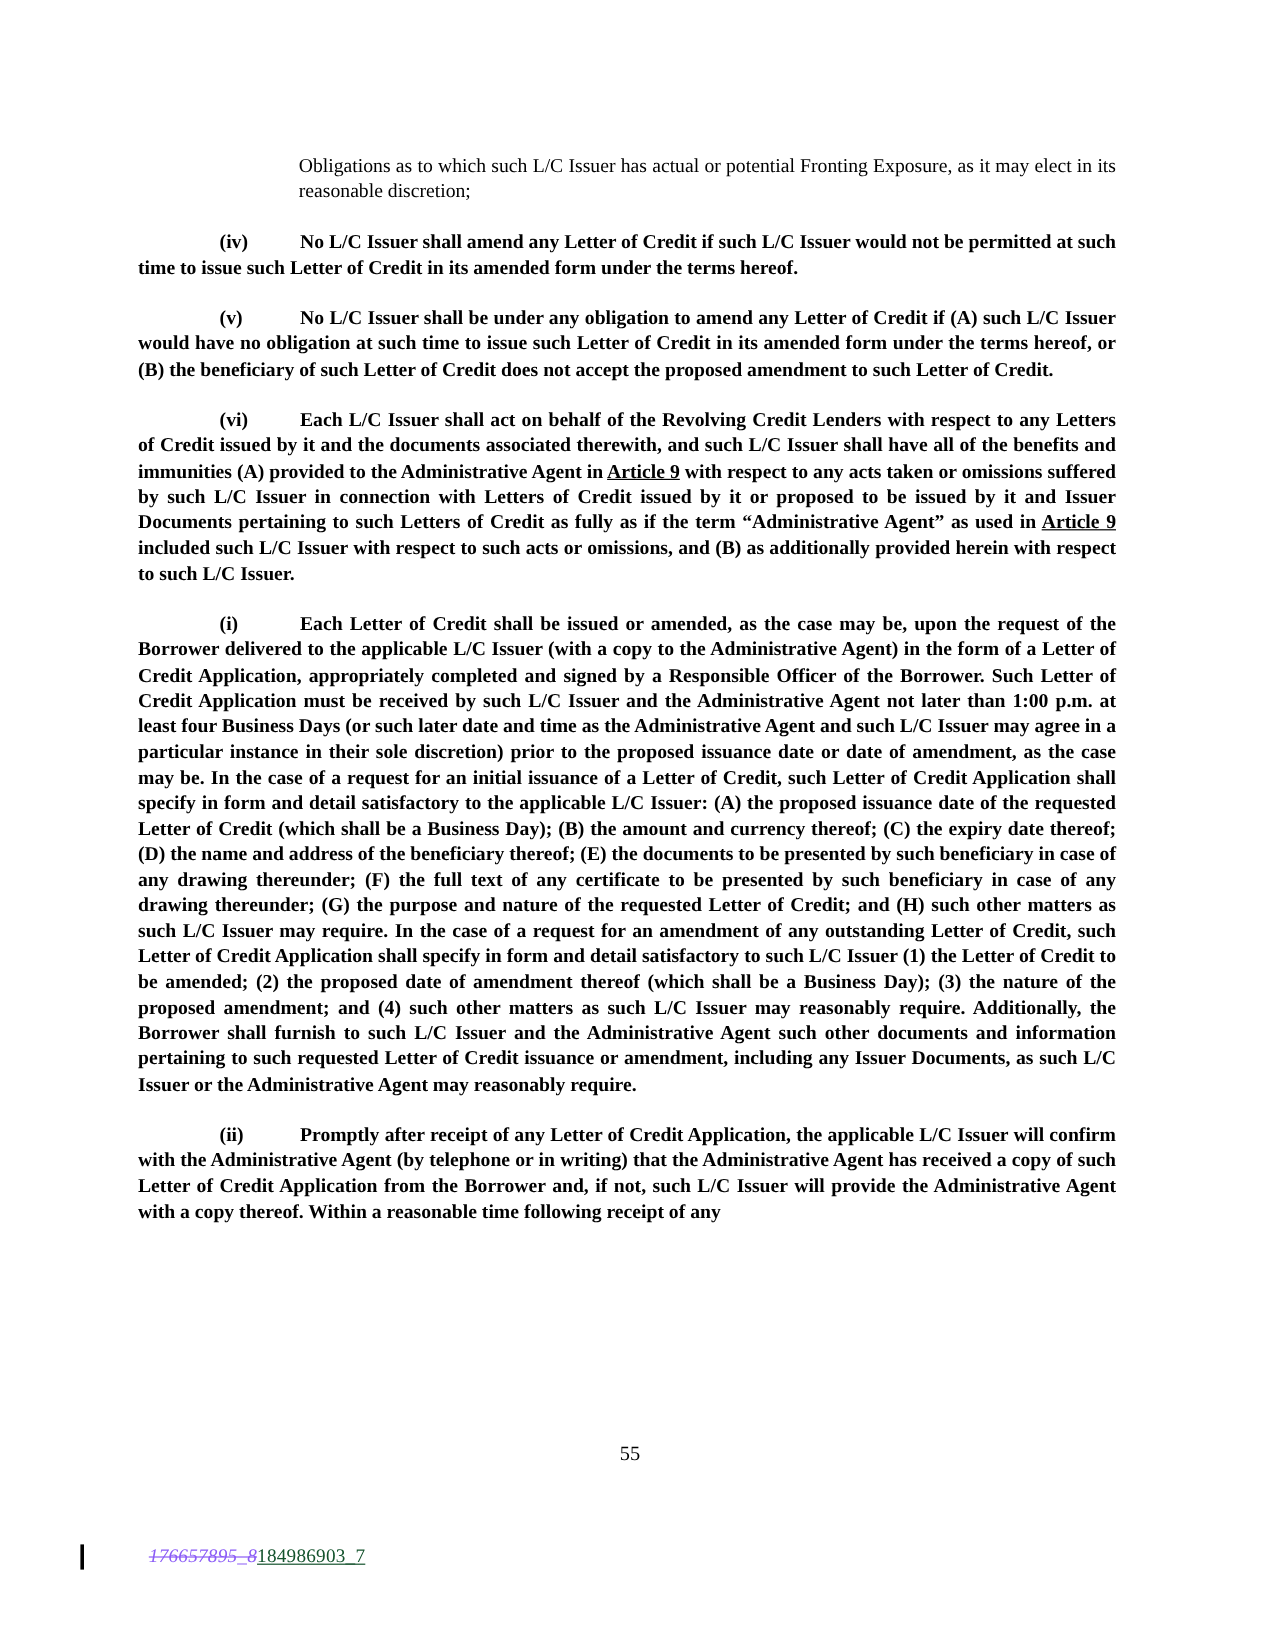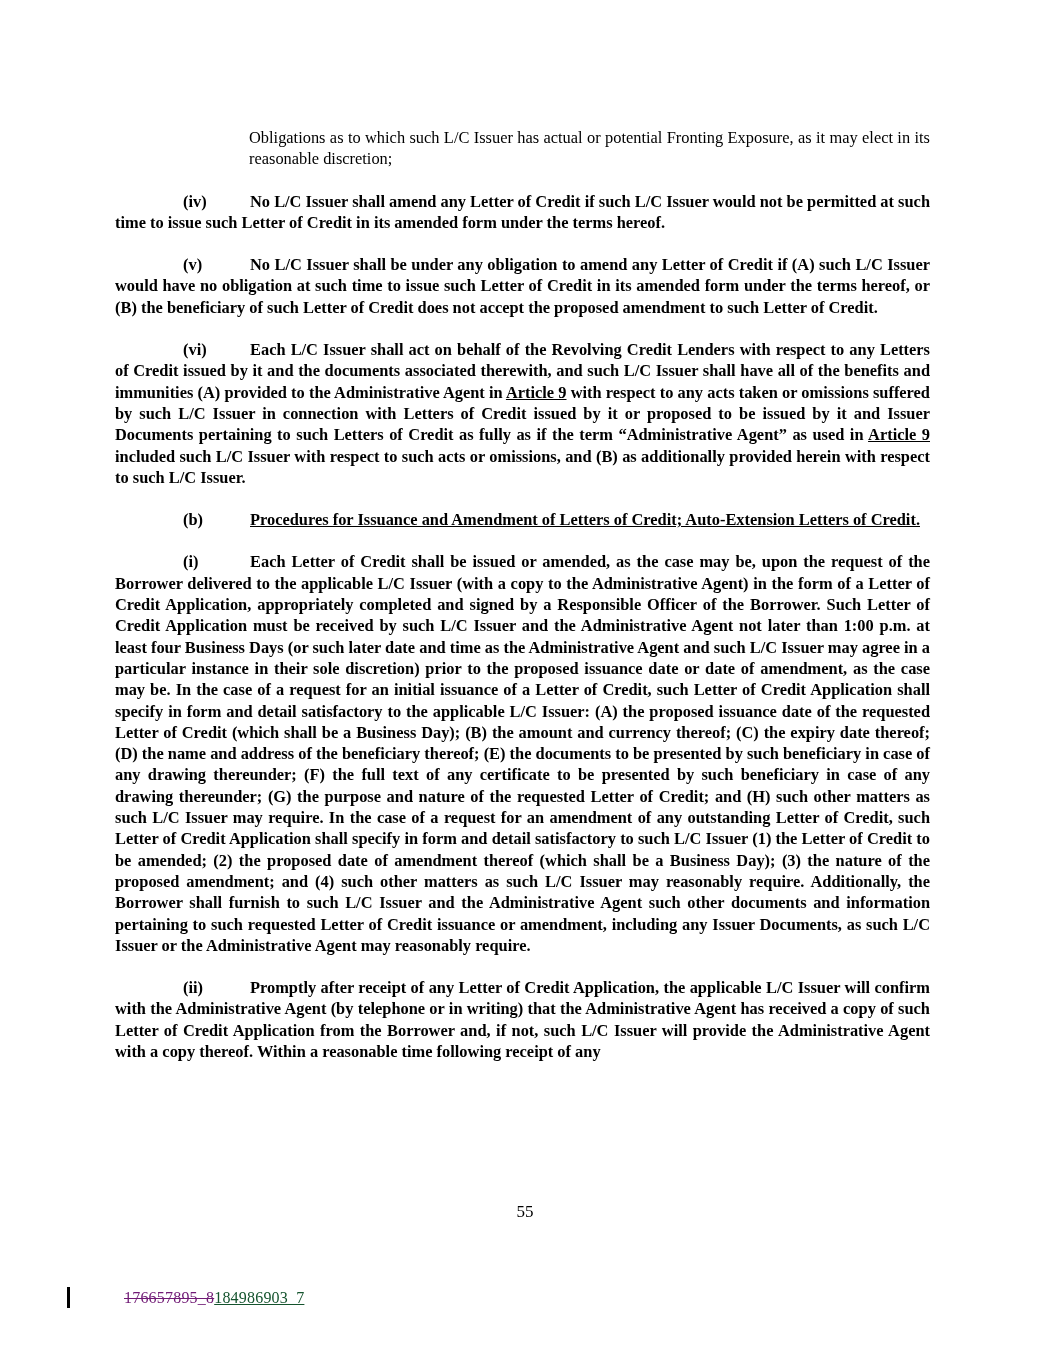--- a/index.html
+++ b/index.html
@@ -43,42 +43,41 @@
     line-height: 21px;
   }
   .footer-ids {
     position: absolute;
     top: 1288px;
     left: 124px;
     font-size: 16px;
     line-height: 19px;
     letter-spacing: 0.2px;
   }
-  .del { color: #701a75; text-decoration: line-through; }
+  .del { color: #8b5cf6; text-decoration: line-through; font-style: italic; }
   .ins { color: #14532d; text-decoration: underline; }
   .change-bar {
     position: absolute;
     left: 67px;
     top: 1287px;
     width: 2.5px;
     height: 21px;
     background: #000000;
   }
 </style>
 </head>
 <body>
 
 <div class="page">
 
   <div class="doc">
       <p class="para cont"><span>Obligations as to which such L/C Issuer has actual or potential Fronting Exposure, as it may elect in its reasonable discretion;</span></p>
       <p class="para body"><span class="label">(iv)</span><span>No L/C Issuer shall amend any Letter of Credit if such L/C Issuer would not be permitted at such time to issue such Letter of Credit in its amended form under the terms hereof.</span></p>
       <p class="para body"><span class="label">(v)</span><span>No L/C Issuer shall be under any obligation to amend any Letter of Credit if (A) such L/C Issuer would have no obligation at such time to issue such Letter of Credit in its amended form under the terms hereof, or (B) the beneficiary of such Letter of Credit does not accept the proposed amendment to such Letter of Credit.</span></p>
       <p class="para body"><span class="label">(vi)</span><span>Each L/C Issuer shall act on behalf of the Revolving Credit Lenders with respect to any Letters of Credit issued by it and the documents associated therewith, and such L/C Issuer shall have all of the benefits and immunities (A) provided to the Administrative Agent in </span><span class="u">Article 9</span><span> with respect to any acts taken or omissions suffered by such L/C Issuer in connection with Letters of Credit issued by it or proposed to be issued by it and Issuer Documents pertaining to such Letters of Credit as fully as if the term “Administrative Agent” as used in </span><span class="u">Article 9</span><span> included such L/C Issuer with respect to such acts or omissions, and (B) as additionally provided herein with respect to such L/C Issuer.</span></p>
-      <p class="para body"><span class="label">(b)</span><span class="u">Procedures for Issuance and Amendment of Letters of Credit; Auto-Extension Letters of Credit.</span></p>
       <p class="para body"><span class="label">(i)</span><span>Each Letter of Credit shall be issued or amended, as the case may be, upon the request of the Borrower delivered to the applicable L/C Issuer (with a copy to the Administrative Agent) in the form of a Letter of Credit Application, appropriately completed and signed by a Responsible Officer of the Borrower.  Such Letter of Credit Application must be received by such L/C Issuer and the Administrative Agent not later than 1:00 p.m. at least four Business Days (or such later date and time as the Administrative Agent and such L/C Issuer may agree in a particular instance in their sole discretion) prior to the proposed issuance date or date of amendment, as the case may be.  In the case of a request for an initial issuance of a Letter of Credit, such Letter of Credit Application shall specify in form and detail satisfactory to the applicable L/C Issuer: (A) the proposed issuance date of the requested Letter of Credit (which shall be a Business Day); (B) the amount and currency thereof; (C) the expiry date thereof; (D) the name and address of the beneficiary thereof; (E) the documents to be presented by such beneficiary in case of any drawing thereunder; (F) the full text of any certificate to be presented by such beneficiary in case of any drawing thereunder; (G) the purpose and nature of the requested Letter of Credit; and (H) such other matters as such L/C Issuer may require.  In the case of a request for an amendment of any outstanding Letter of Credit, such Letter of Credit Application shall specify in form and detail satisfactory to such L/C Issuer (1) the Letter of Credit to be amended; (2) the proposed date of amendment thereof (which shall be a Business Day); (3) the nature of the proposed amendment; and (4) such other matters as such L/C Issuer may reasonably require.  Additionally, the Borrower shall furnish to such L/C Issuer and the Administrative Agent such other documents and information pertaining to such requested Letter of Credit issuance or amendment, including any Issuer Documents, as such L/C Issuer or the Administrative Agent may reasonably require.</span></p>
       <p class="para body"><span class="label">(ii)</span><span>Promptly after receipt of any Letter of Credit Application, the applicable L/C Issuer will confirm with the Administrative Agent (by telephone or in writing) that the Administrative Agent has received a copy of such Letter of Credit Application from the Borrower and, if not, such L/C Issuer will provide the Administrative Agent with a copy thereof.  Within a reasonable time following receipt of any</span></p>
     </div>
 
   <div class="page-number">55</div>
 
   <div class="change-bar"></div>
 
   <div class="footer-ids"><span class="del">176657895_8</span><span class="ins">184986903_7</span></div>
 

